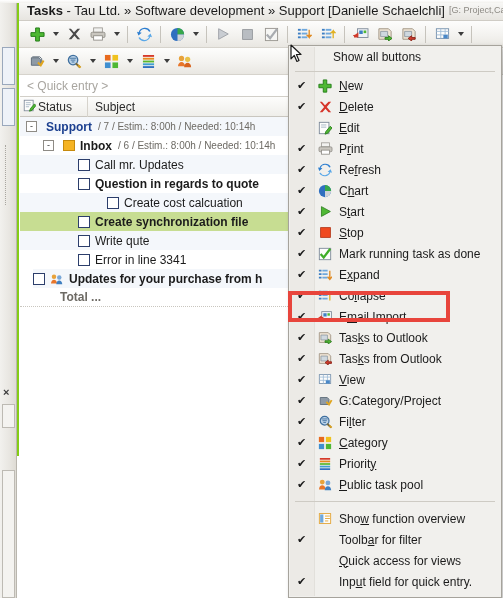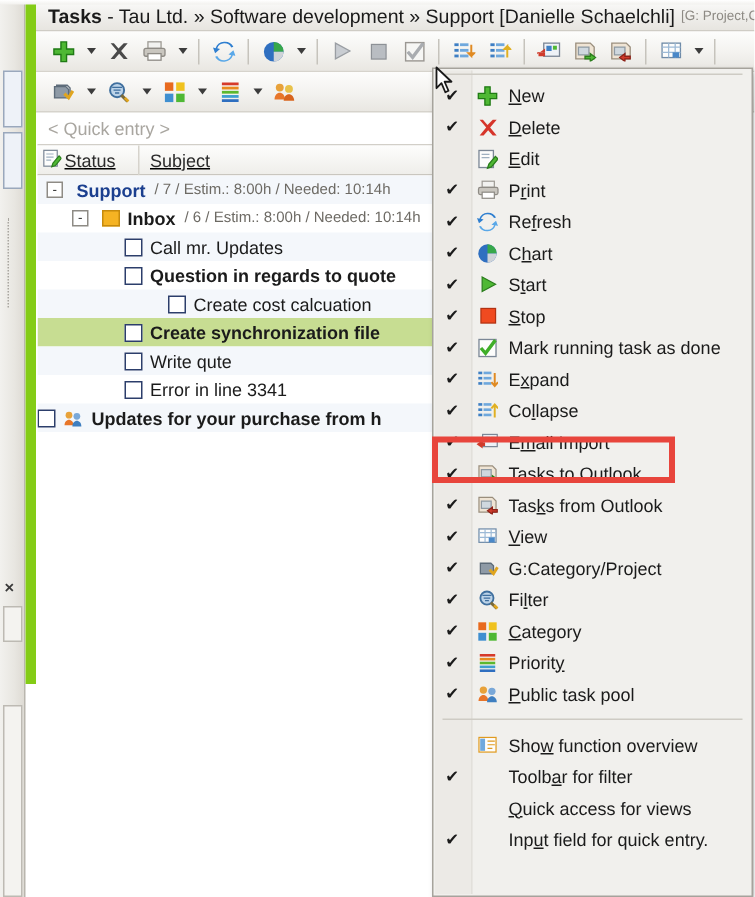--- a/index.html
+++ b/index.html
@@ -35,21 +35,21 @@
     position:absolute; left:3px; top:386px; font-size:11px; color:#3a3a3a;
     font-family:"Liberation Sans",sans-serif; font-weight:bold;
   }
   .left-strip .chip.c { top:404px; height:24px; background:#f4f3f0; border-color:#bdbab3;}
   .left-strip .chip.d { top:470px; height:128px; background:#f4f3f0; border-color:#bdbab3;}
 
   
   #win {
     position:absolute; left:17px; top:0; width:486px; height:456px;
     background:#ffffff;
-    border-left:7px solid #84cc16;
+    border-left:2px solid #84cc16;
   }
 
   
   .titlebar {
     position:absolute; left:0; top:0; right:0; height:21px;
     background: linear-gradient(to bottom,#fbfbfa 0%, #f0efec 50%, #e7e5e0 100%);
     border-bottom:1px solid #cfccc5;
     display:flex; align-items:center; padding-left:8px;
     white-space:nowrap; overflow:hidden;
   }
@@ -86,21 +86,21 @@
     background:#ffffff; border-bottom:1px solid #d2cfc8;
     display:flex; align-items:center; padding-left:7px;
     color:#a9a6a0; font-size:12px;
   }
 
   
   .grid-head {
     position:absolute; left:1px; top:97px; right:1px; height:20px;
     background: linear-gradient(to bottom,#fdfdfc,#efeeea);
     border-bottom:1px solid #c9c6bf;
-    display:flex; align-items:center;text-decoration:underline;
+    display:flex; align-items:center;
   }
   .gh-cell { height:20px; display:flex; align-items:center; font-size:12px; color:#2b2b2b; }
   .gh-cell.status { width:68px; padding-left:3px; border-right:1px solid #d6d3cc; gap:2px;}
   .gh-cell.subject { padding-left:7px; flex:1; }
 
   
   .tree {
     position:absolute; left:1px; top:117px; right:1px; bottom:1px;
     background:#ffffff; overflow:hidden;
   }
@@ -438,44 +438,50 @@
       <div class="row alt" style="padding-left:58px;">
         <span class="cbx"></span>
         <span>Write qute</span>
       </div>
 
       <div class="row" style="padding-left:58px;">
         <span class="cbx"></span>
         <span>Error in line 3341</span>
       </div>
 
-      <div class="row alt" style="">
+      <div class="row alt" style="margin-left:13px;">
         <span class="cbx"></span>
         <span style="margin-right:5px;display:inline-flex;">
           <svg width="14" height="12" viewBox="0 0 18 16">
               <circle cx="5" cy="5" r="3" fill="#e8a23a"></circle>
               <path d="M1 14c0-3 2-5 4-5s4 2 4 5z" fill="#e8762a"></path>
               <circle cx="12" cy="6" r="3" fill="#7aa8d8"></circle>
               <path d="M8 15c0-3 2-5 4-5s4 2 4 5z" fill="#3f7fc0"></path>
             </svg>
         </span>
         <span class="lbl-bold">Updates for your purchase from h</span>
       </div>
 
+      <div class="totalrow" style="padding-left:40px;">
+        <span>Total ...</span>
+      </div>
     </div>
 
     <div class="vscroll">
       <div class="thumb"></div>
     </div>
 
   </div>
 
   <div class="menu">
     <div class="gutter"></div>
 
+    <div class="hdr">
+      <span>Show all buttons</span>
+    </div>
     <div class="sep"></div>
 
     <div class="mi">
       <span class="chk">✔</span>
       <span class="mico">
           <svg width="14" height="14" viewBox="0 0 16 16">
             <path d="M6 1h4v5h5v4h-5v5H6v-5H1V6h5z" fill="#4fb834" stroke="#1f7a14"></path>
           </svg>
         </span>
       <span class="mtxt"><span class="u">N</span>ew</span>

